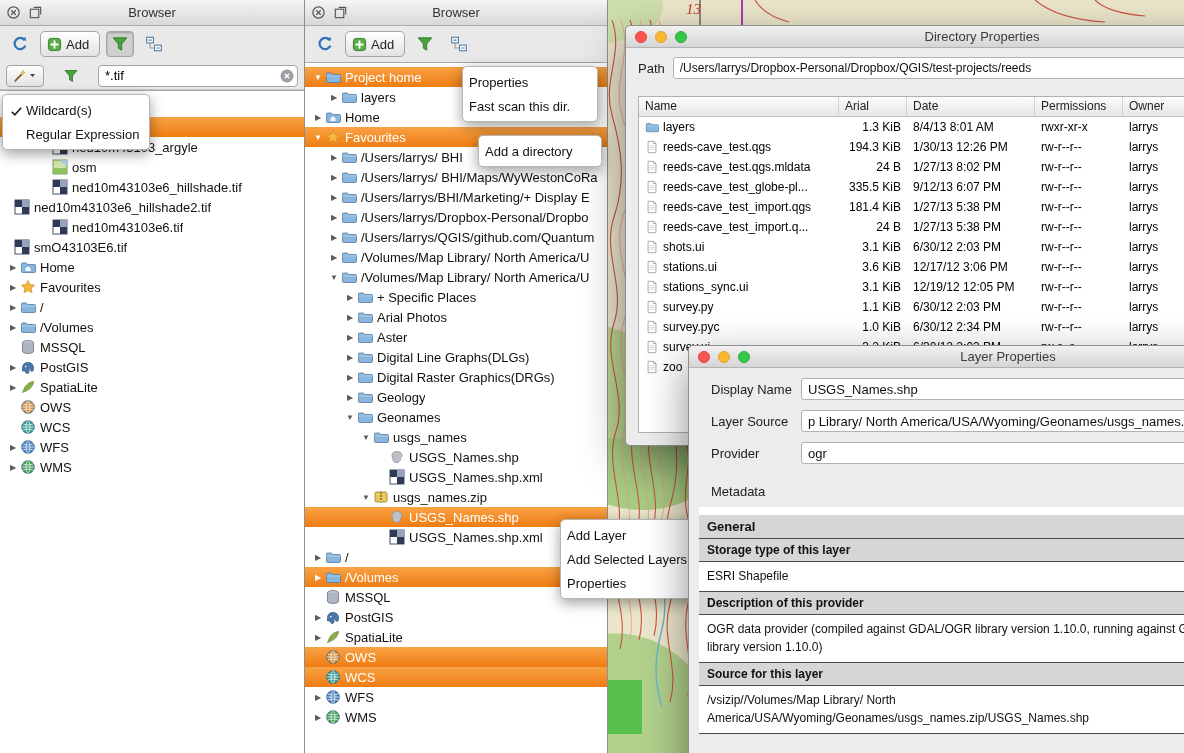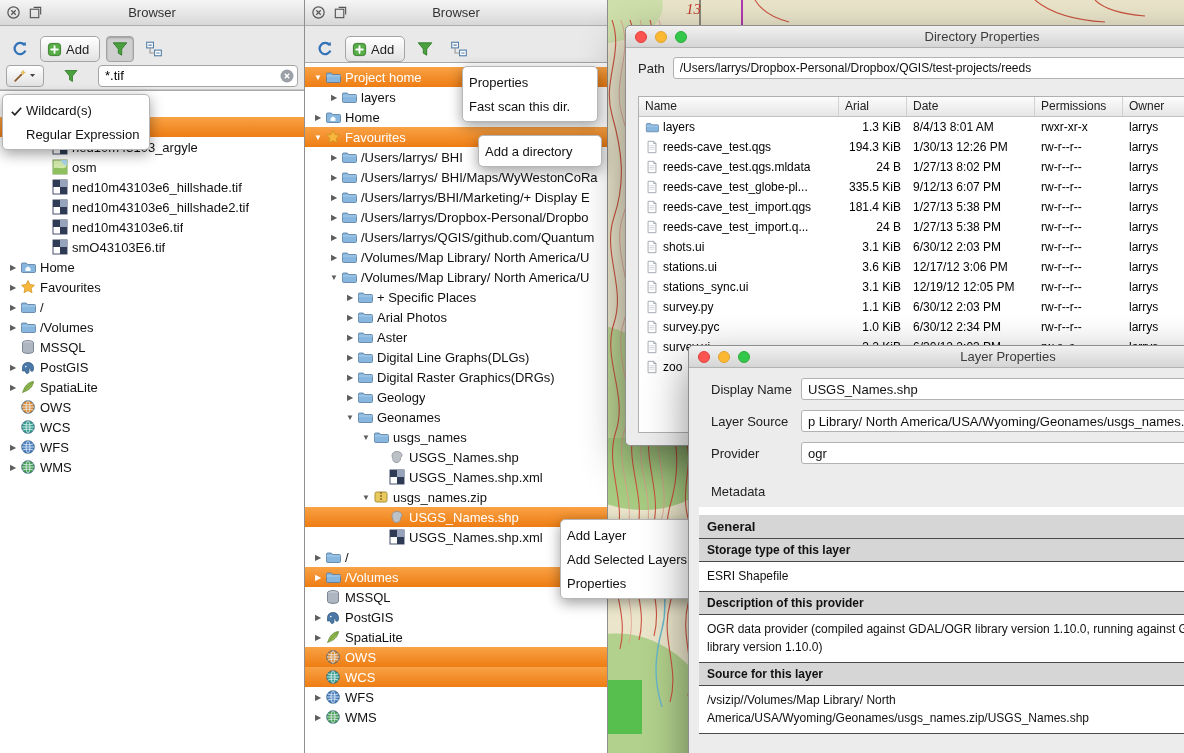--- a/index.html
+++ b/index.html
@@ -12,21 +12,21 @@
 
   
   .panel{position:absolute;top:0;height:753px;background:#e9e9e9;
     border-right:1px solid #8f8f8f;display:flex;flex-direction:column;z-index:2}
   #left-panel{left:0;width:305px}
   #mid-panel{left:305px;width:303px}
   .dock-titlebar{height:26px;flex:none;background:linear-gradient(#f5f5f5,#d8d8d8);
     border-bottom:1px solid #adadad;display:flex;align-items:center;padding:0 6px;position:relative}
   .dock-title{position:absolute;left:0;right:0;text-align:center;font-size:13px;color:#333}
   .dock-btn{width:15px;height:15px;margin-right:7px;z-index:1}
-  .toolbar{height:36px;flex:none;display:flex;align-items:flex-end;gap:6px;padding:0 6px}
+  .toolbar{height:36px;flex:none;display:flex;align-items:center;gap:6px;padding:0 6px}
   .tool-btn{width:28px;height:26px;border:none;background:transparent;border-radius:4px;
     display:flex;align-items:center;justify-content:center}
   .tool-btn.pressed{background:#cfcfcf;border:1px solid #a3a3a3;box-shadow:inset 0 1px 2px rgba(0,0,0,.25)}
   .tbicon{width:18px;height:18px;display:inline-block}
   .add-btn{height:26px;display:flex;align-items:center;gap:4px;padding:0 10px 0 6px;
     background:linear-gradient(#ffffff,#e2e2e2);border:1px solid #a5a5a5;border-radius:5px;
     font-size:13px;font-family:inherit;color:#222}
   .add-btn .tbicon{width:15px;height:15px}
   .filter-row{height:28px;flex:none;display:flex;align-items:center;gap:19px;padding:0 6px;
     border-bottom:1px solid #c6c6c6}
@@ -256,21 +256,21 @@
         <span class="ticon">
           <svg viewBox="0 0 16 16">
             <rect x="1" y="1" width="14" height="14" fill="#fff" stroke="#45516a" stroke-width="1"></rect>
             <rect x="1" y="1" width="7" height="7" fill="#2f3b54"></rect>
             <rect x="8" y="8" width="7" height="7" fill="#2f3b54"></rect>
             <rect x="8" y="1" width="7" height="7" fill="#97a3ba"></rect>
           </svg>
         </span>
         <span class="tlbl">ned10m43103e6_hillshade.tif</span>
       </div>
-      <div class="trow" style="padding-left: 38px;">
+      <div class="trow" style="">
         <span class="arr"></span>
         <span class="ticon">
           <svg viewBox="0 0 16 16">
             <rect x="1" y="1" width="14" height="14" fill="#fff" stroke="#45516a" stroke-width="1"></rect>
             <rect x="1" y="1" width="7" height="7" fill="#2f3b54"></rect>
             <rect x="8" y="8" width="7" height="7" fill="#2f3b54"></rect>
             <rect x="8" y="1" width="7" height="7" fill="#97a3ba"></rect>
           </svg>
         </span>
         <span class="tlbl">ned10m43103e6_hillshade2.tif</span>
@@ -280,21 +280,21 @@
         <span class="ticon">
           <svg viewBox="0 0 16 16">
             <rect x="1" y="1" width="14" height="14" fill="#fff" stroke="#45516a" stroke-width="1"></rect>
             <rect x="1" y="1" width="7" height="7" fill="#2f3b54"></rect>
             <rect x="8" y="8" width="7" height="7" fill="#2f3b54"></rect>
             <rect x="8" y="1" width="7" height="7" fill="#97a3ba"></rect>
           </svg>
         </span>
         <span class="tlbl">ned10m43103e6.tif</span>
       </div>
-      <div class="trow" style="padding-left: 38px;">
+      <div class="trow" style="">
         <span class="arr"></span>
         <span class="ticon">
           <svg viewBox="0 0 16 16">
             <rect x="1" y="1" width="14" height="14" fill="#fff" stroke="#45516a" stroke-width="1"></rect>
             <rect x="1" y="1" width="7" height="7" fill="#2f3b54"></rect>
             <rect x="8" y="8" width="7" height="7" fill="#2f3b54"></rect>
             <rect x="8" y="1" width="7" height="7" fill="#97a3ba"></rect>
           </svg>
         </span>
         <span class="tlbl">smO43103E6.tif</span>

